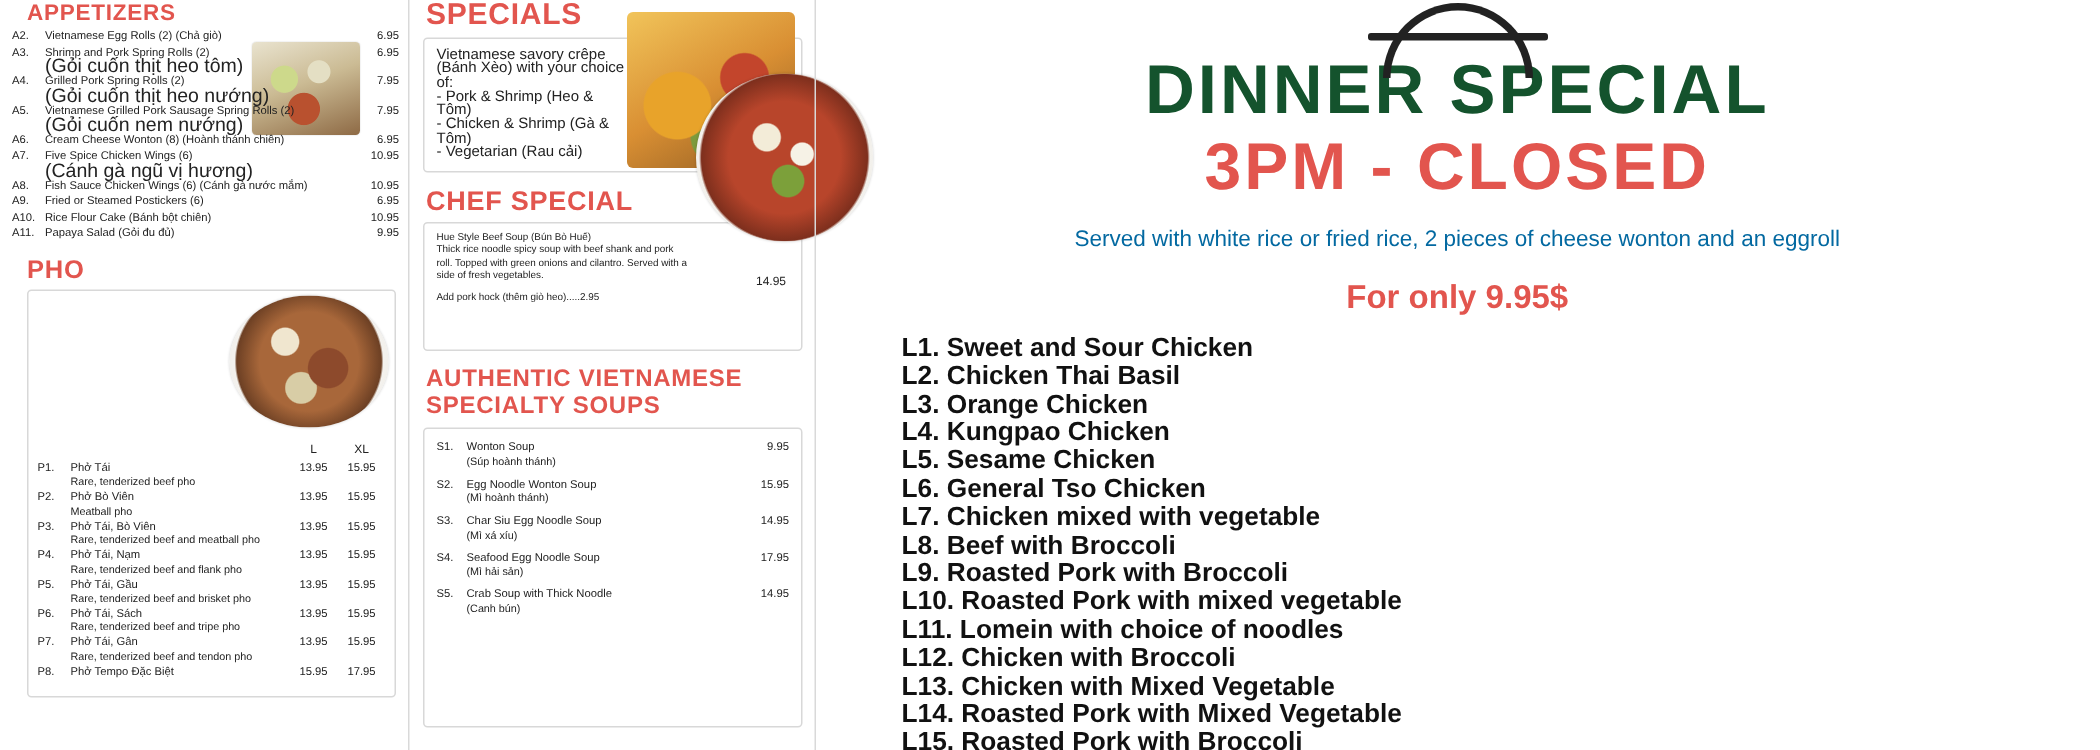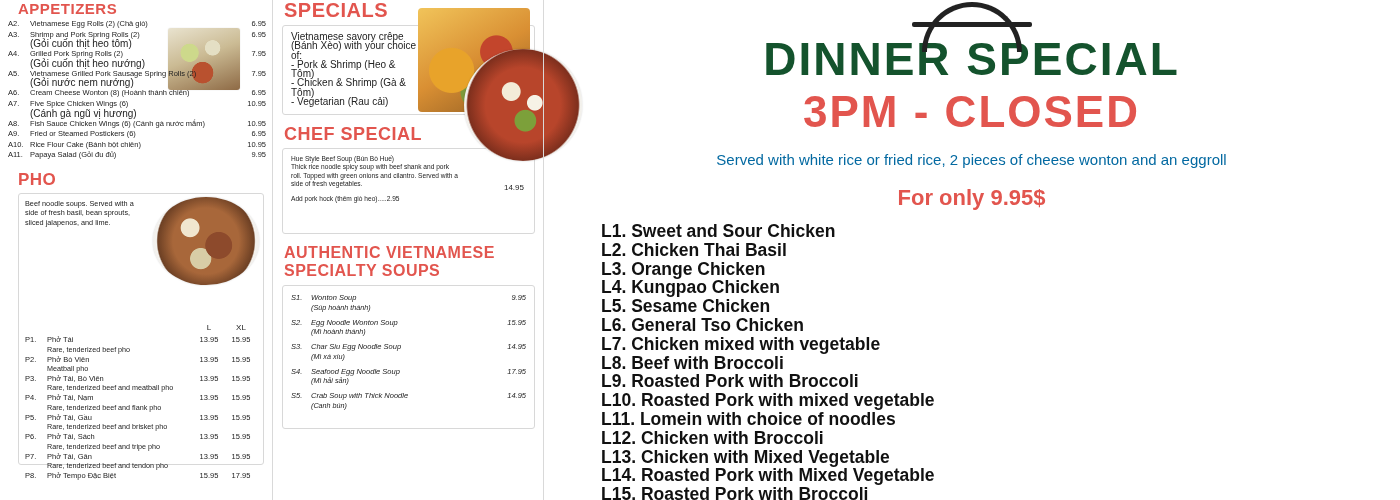--- a/index.html
+++ b/index.html
@@ -63,21 +63,21 @@
     flex: 1 1 auto;
     padding-right: 4px;
   }
   .item .price {
     width: 30px;
     flex: 0 0 30px;
     text-align: right;
   }
   .item .sub {
     margin-left: 22px;
-    font-size: 10px;
+    font-size: 13px;
     line-height: 9px;
   }
   .appetizer-photo {
     position: absolute;
     left: 168px;
     top: 28px;
     width: 72px;
     height: 62px;
     border-radius: 3px;
     background:
@@ -252,22 +252,21 @@
       radial-gradient(circle at 50% 50%, #b8452b 0 46%, #7e2f1d 68%, #f3f1ec 70%, #e4e1dc 100%);
     box-shadow: 0 0 2px rgba(0,0,0,.2);
   }
   .soups-title {
     font-size: 16px;
     line-height: 18px;
     margin: 6px 0 5px 2px;
   }
   .soups-box {
     padding: 7px 8px 6px 8px;
-    height: 144px;
-    font-style: italic;
+    height: 200px;
   }
   .soup-item {
     font-size: 7.5px;
     line-height: 9.5px;
     margin-bottom: 6px;
   }
   .soup-item .row {
     display: flex;
     align-items: baseline;
   }
@@ -398,21 +397,21 @@
           <span class="price">7.95</span>
         </div>
         <div class="sub">(Gỏi cuốn thịt heo nướng)</div>
       </li>
       <li class="item">
         <div class="row">
           <span class="code">A5.</span>
           <span class="nm">Vietnamese Grilled Pork Sausage Spring Rolls (2)</span>
           <span class="price">7.95</span>
         </div>
-        <div class="sub">(Gỏi nước nem nướng)</div>
+        <div class="sub">(Gỏi cuốn nem nướng)</div>
       </li>
       <li class="item">
         <div class="row">
           <span class="code">A6.</span>
           <span class="nm">Cream Cheese Wonton (8) (Hoành thánh chiên)</span>
           <span class="price">6.95</span>
         </div>
       </li>
       <li class="item">
         <div class="row">
@@ -449,21 +448,20 @@
           <span class="nm">Papaya Salad (Gỏi đu đủ)</span>
           <span class="price">9.95</span>
         </div>
       </li>
     </ul>
 
     <div class="sec-title pho-title">PHO</div>
 
     <div class="pho-box">
       <div class="pho-photo"></div>
-      <div class="pho-desc">Beef noodle soups. Served with a side of fresh basil, bean sprouts, sliced jalapenos, and lime.</div>
 
       <div class="size-head">
         <span>L</span>
         <span>XL</span>
       </div>
 
       <div class="pho-item">
         <div class="row">
           <span class="code">P1.</span>
           <span class="nm">Phở Tái</span>

